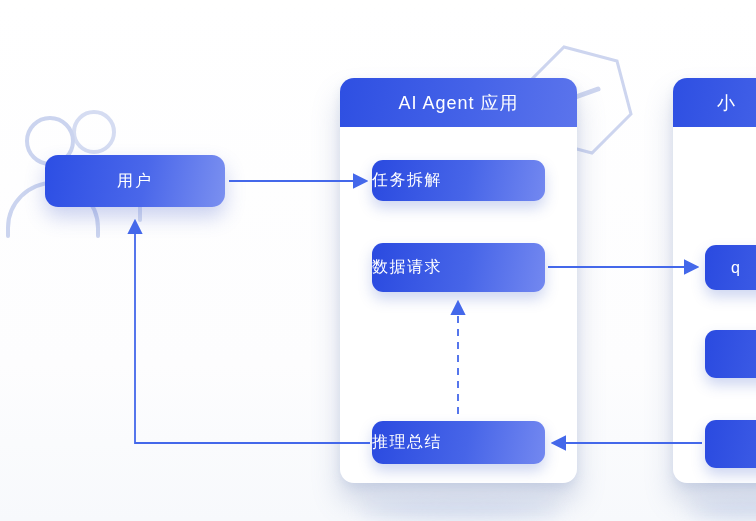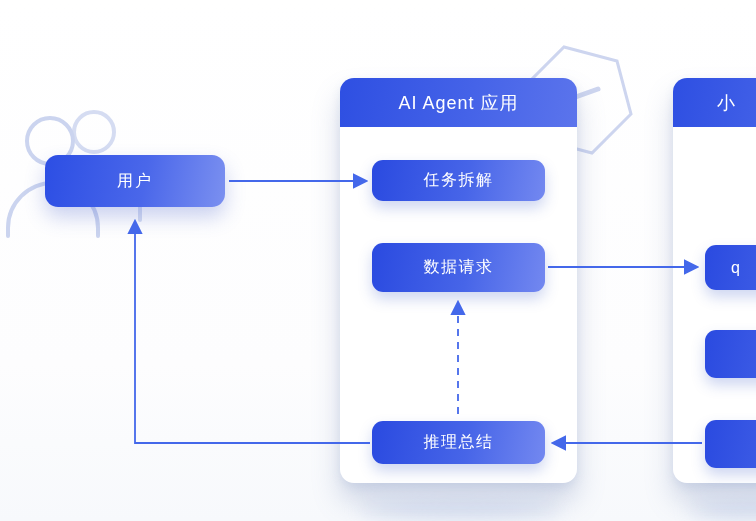--- a/index.html
+++ b/index.html
@@ -36,21 +36,21 @@
     background:linear-gradient(100deg,#2e4fe2 0%,#4563e8 55%,#5b74ec 100%);
     display:flex;align-items:center;justify-content:center;
     color:#fff;font-size:18px;letter-spacing:1px;
   }
   .panel.right .panel-header{justify-content:flex-start;padding-left:44px;}
 
   .node{
     position:absolute;left:32px;width:173px;border-radius:11px;
     background:linear-gradient(100deg,#2a4ae0 0%,#4765e8 55%,#7388f0 100%);
     box-shadow:0 7px 14px rgba(60,90,200,.25);
-    display:flex;align-items:center;justify-content:center;
+    display:flex;align-items:center;
     color:#fff;font-size:16px;letter-spacing:1.5px;
   }
   .agent .node-1{top:82px;height:41px;}
   .agent .node-2{top:165px;height:49px;}
   .agent .node-3{top:343px;height:43px;}
   .right .node{width:180px;justify-content:flex-start;padding-left:26px;}
   .right .node-1{top:167px;height:45px;}
   .right .node-2{top:252px;height:48px;}
   .right .node-3{top:342px;height:48px;}
 

